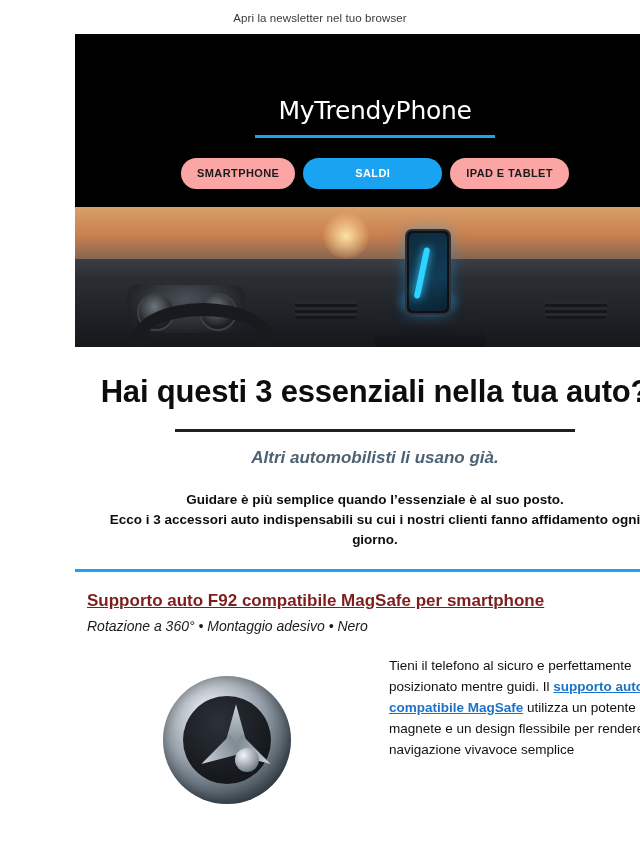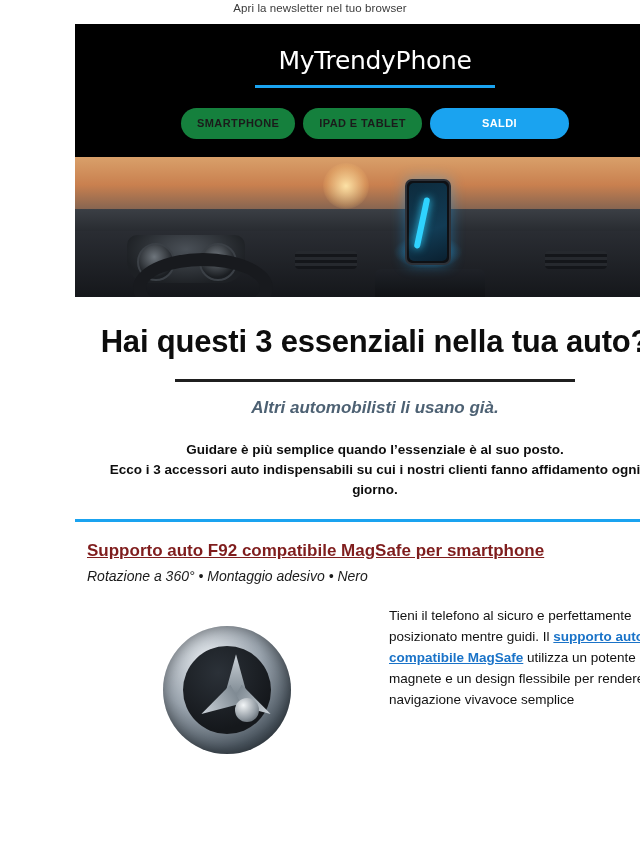--- a/index.html
+++ b/index.html
@@ -13,21 +13,21 @@
     height: 854px;
     overflow: hidden;
     position: relative;
   }
 
   
   .preheader {
     text-align: center;
     font-size: 11.5px;
     color: #3a3a3a;
-    padding: 2px 0 10px 0;
+    padding: 12px 0 10px 0;
     letter-spacing: .1px;
   }
 
   
   .email-wrap {
     position: relative;
     margin-left: 75px;   
     width: 600px;
   }
 
@@ -42,35 +42,36 @@
     width: 240px;
     margin: 0 auto;
     padding-top: 22px;
   }
   .logo-text {
     color: #ffffff;
     font-size: 25px;
     letter-spacing: -.3px;
     padding-bottom: 10px;
     font-family: "DejaVu Sans", sans-serif;
+    margin-top: 40px;
   }
   .logo-rule {
     height: 3px;
     background: #1aa3f0;
     width: 240px;
   }
   .navbar {
     margin-top: 20px;
     display: flex;
     justify-content: center;
     align-items: center;
     gap: 8px;
   }
   .nav-btn {
-    background: #15803d;
+    background: #fca5a5;
     color: #1b1b1b;
     font-size: 11px;
     font-weight: bold;
     letter-spacing: .4px;
     border-radius: 18px;
     padding: 10px 16px;
     line-height: 1;
   }
   .nav-btn.sale {
     background: #1aa3f0;
@@ -272,22 +273,22 @@
 
 <div class="email-wrap">
 
   <div class="header">
     <div class="logo-block">
       <div class="logo-text">MyTrendyPhone</div>
       <div class="logo-rule"></div>
     </div>
     <div class="navbar">
       <div class="nav-btn">SMARTPHONE</div>
+      <div class="nav-btn sale">SALDI</div>
       <div class="nav-btn">IPAD E TABLET</div>
-      <div class="nav-btn sale">SALDI</div>
     </div>
   </div>
 
   <div class="hero">
     <div class="sky"></div>
     <div class="sun"></div>
     <div class="windshield-frame"></div>
     <div class="dash"></div>
     <div class="cluster"></div>
     <div class="gauge g1"></div>

